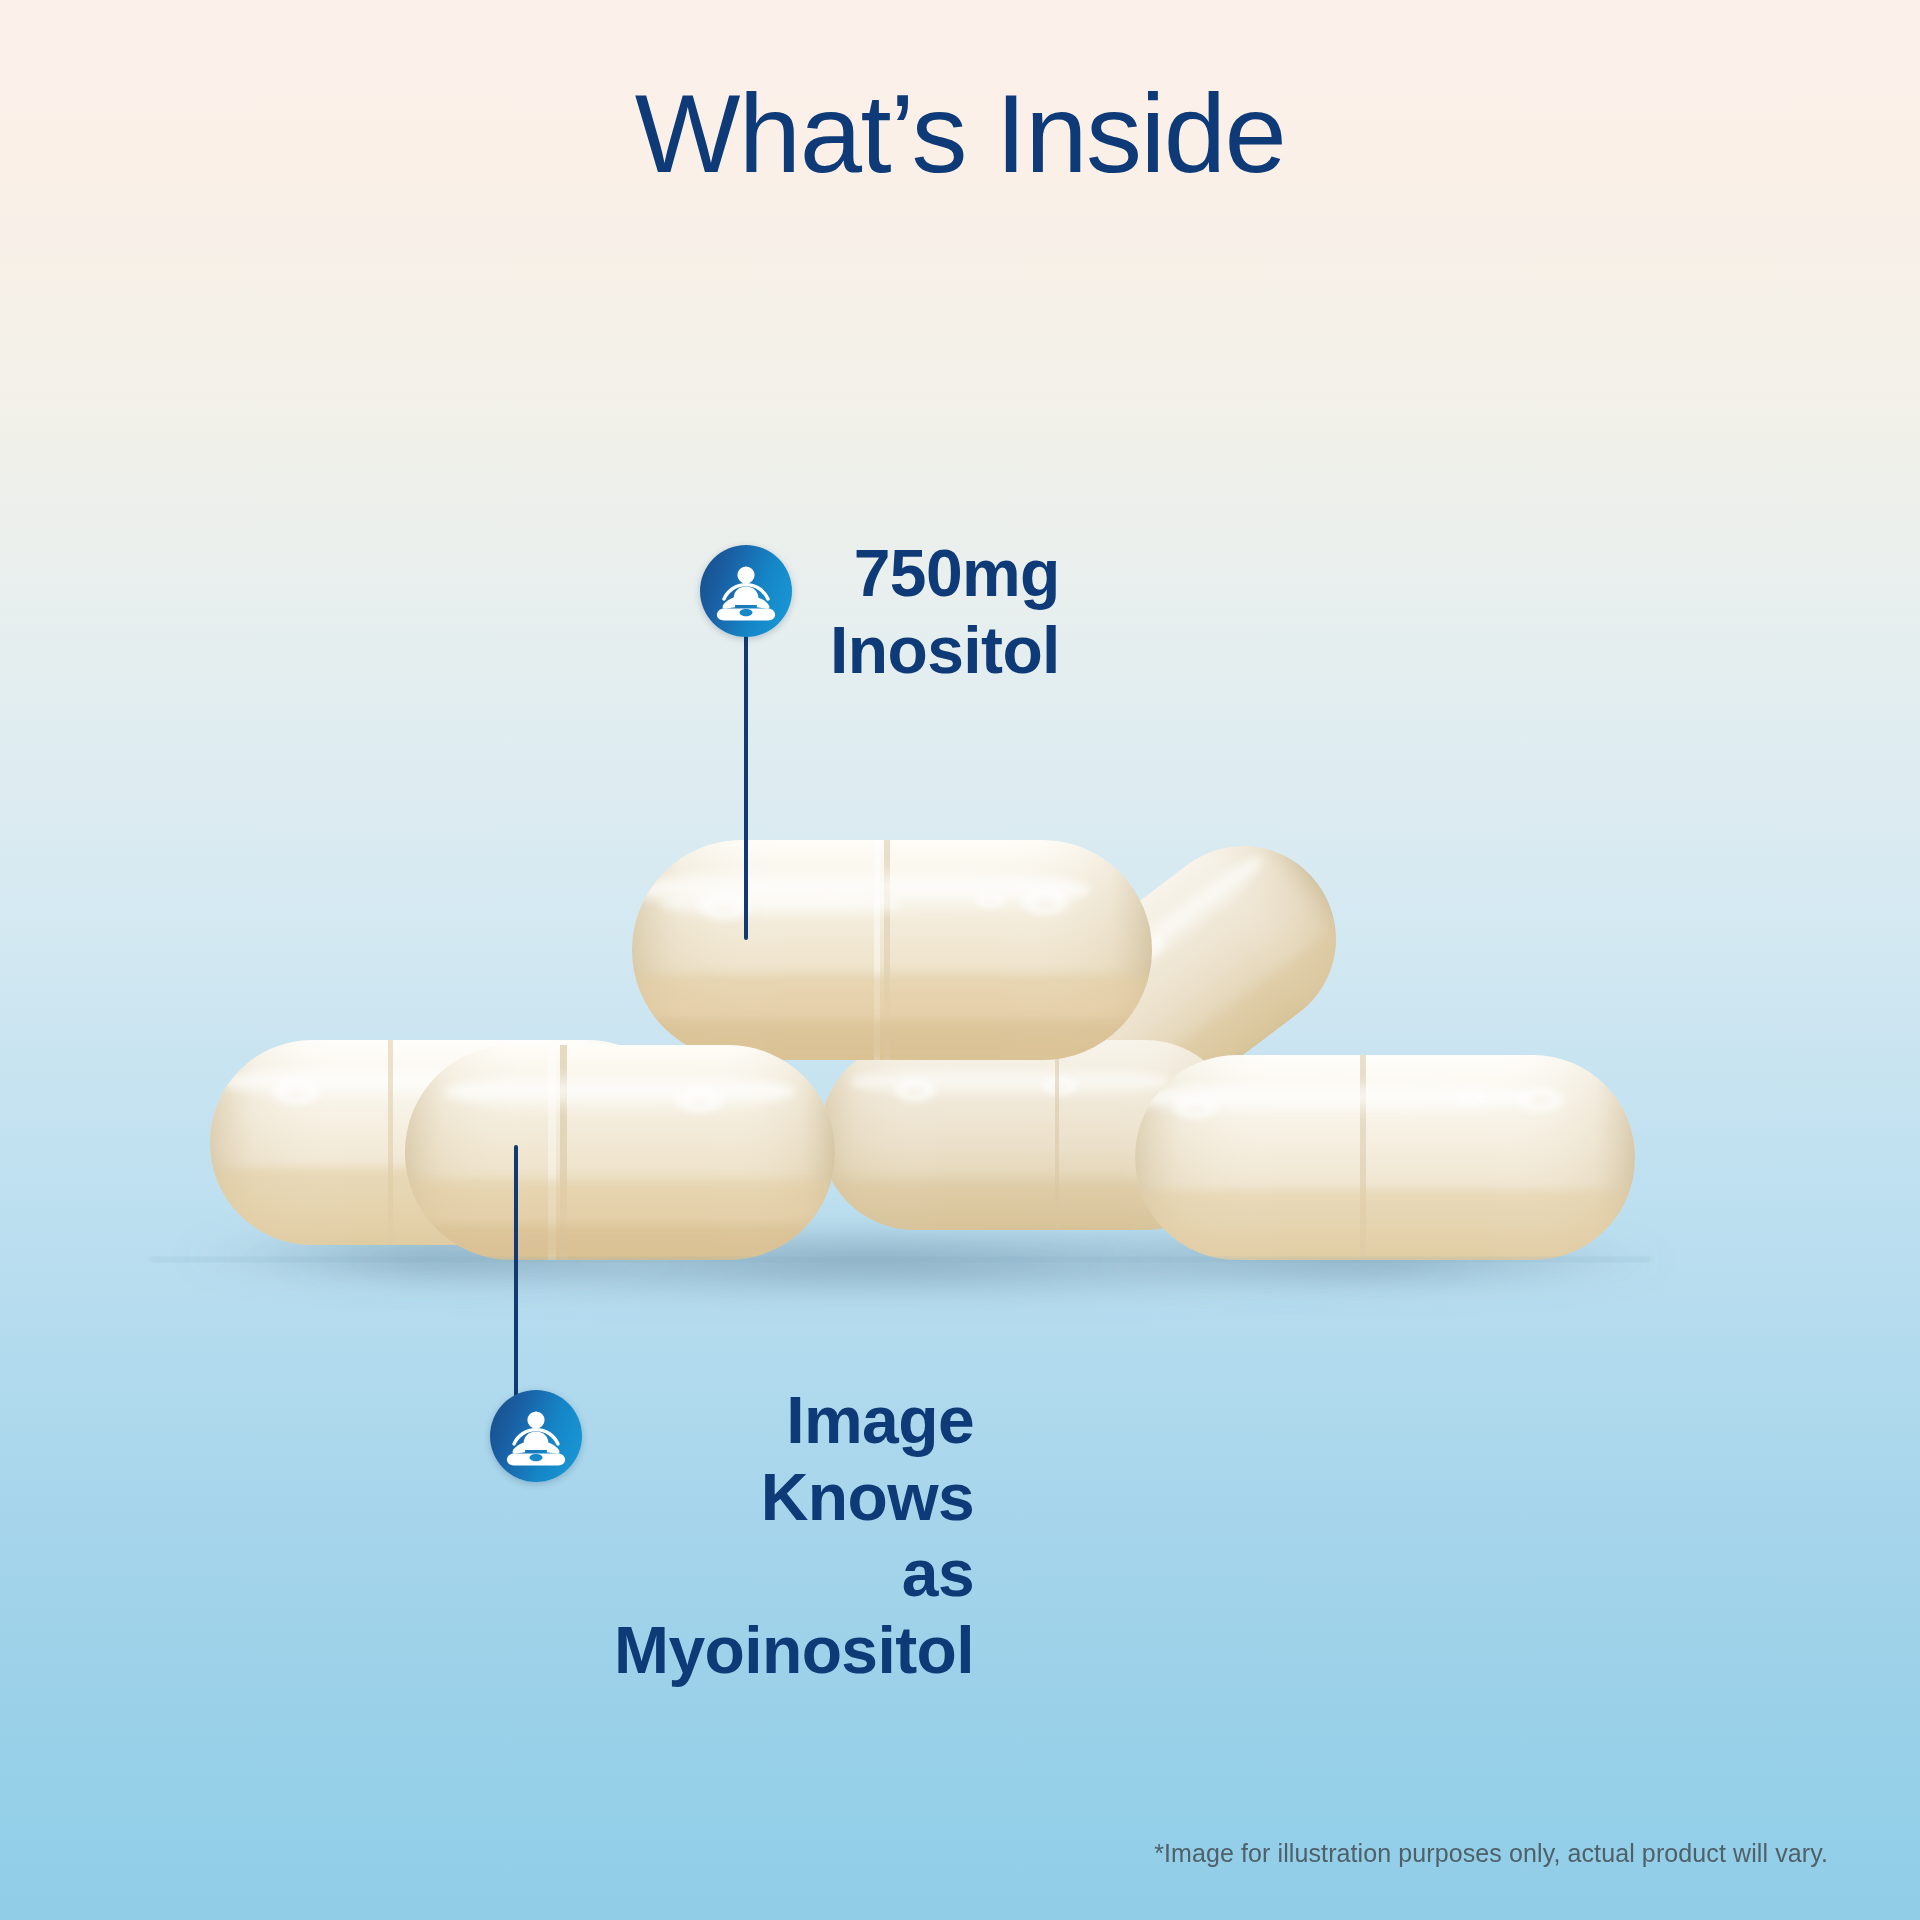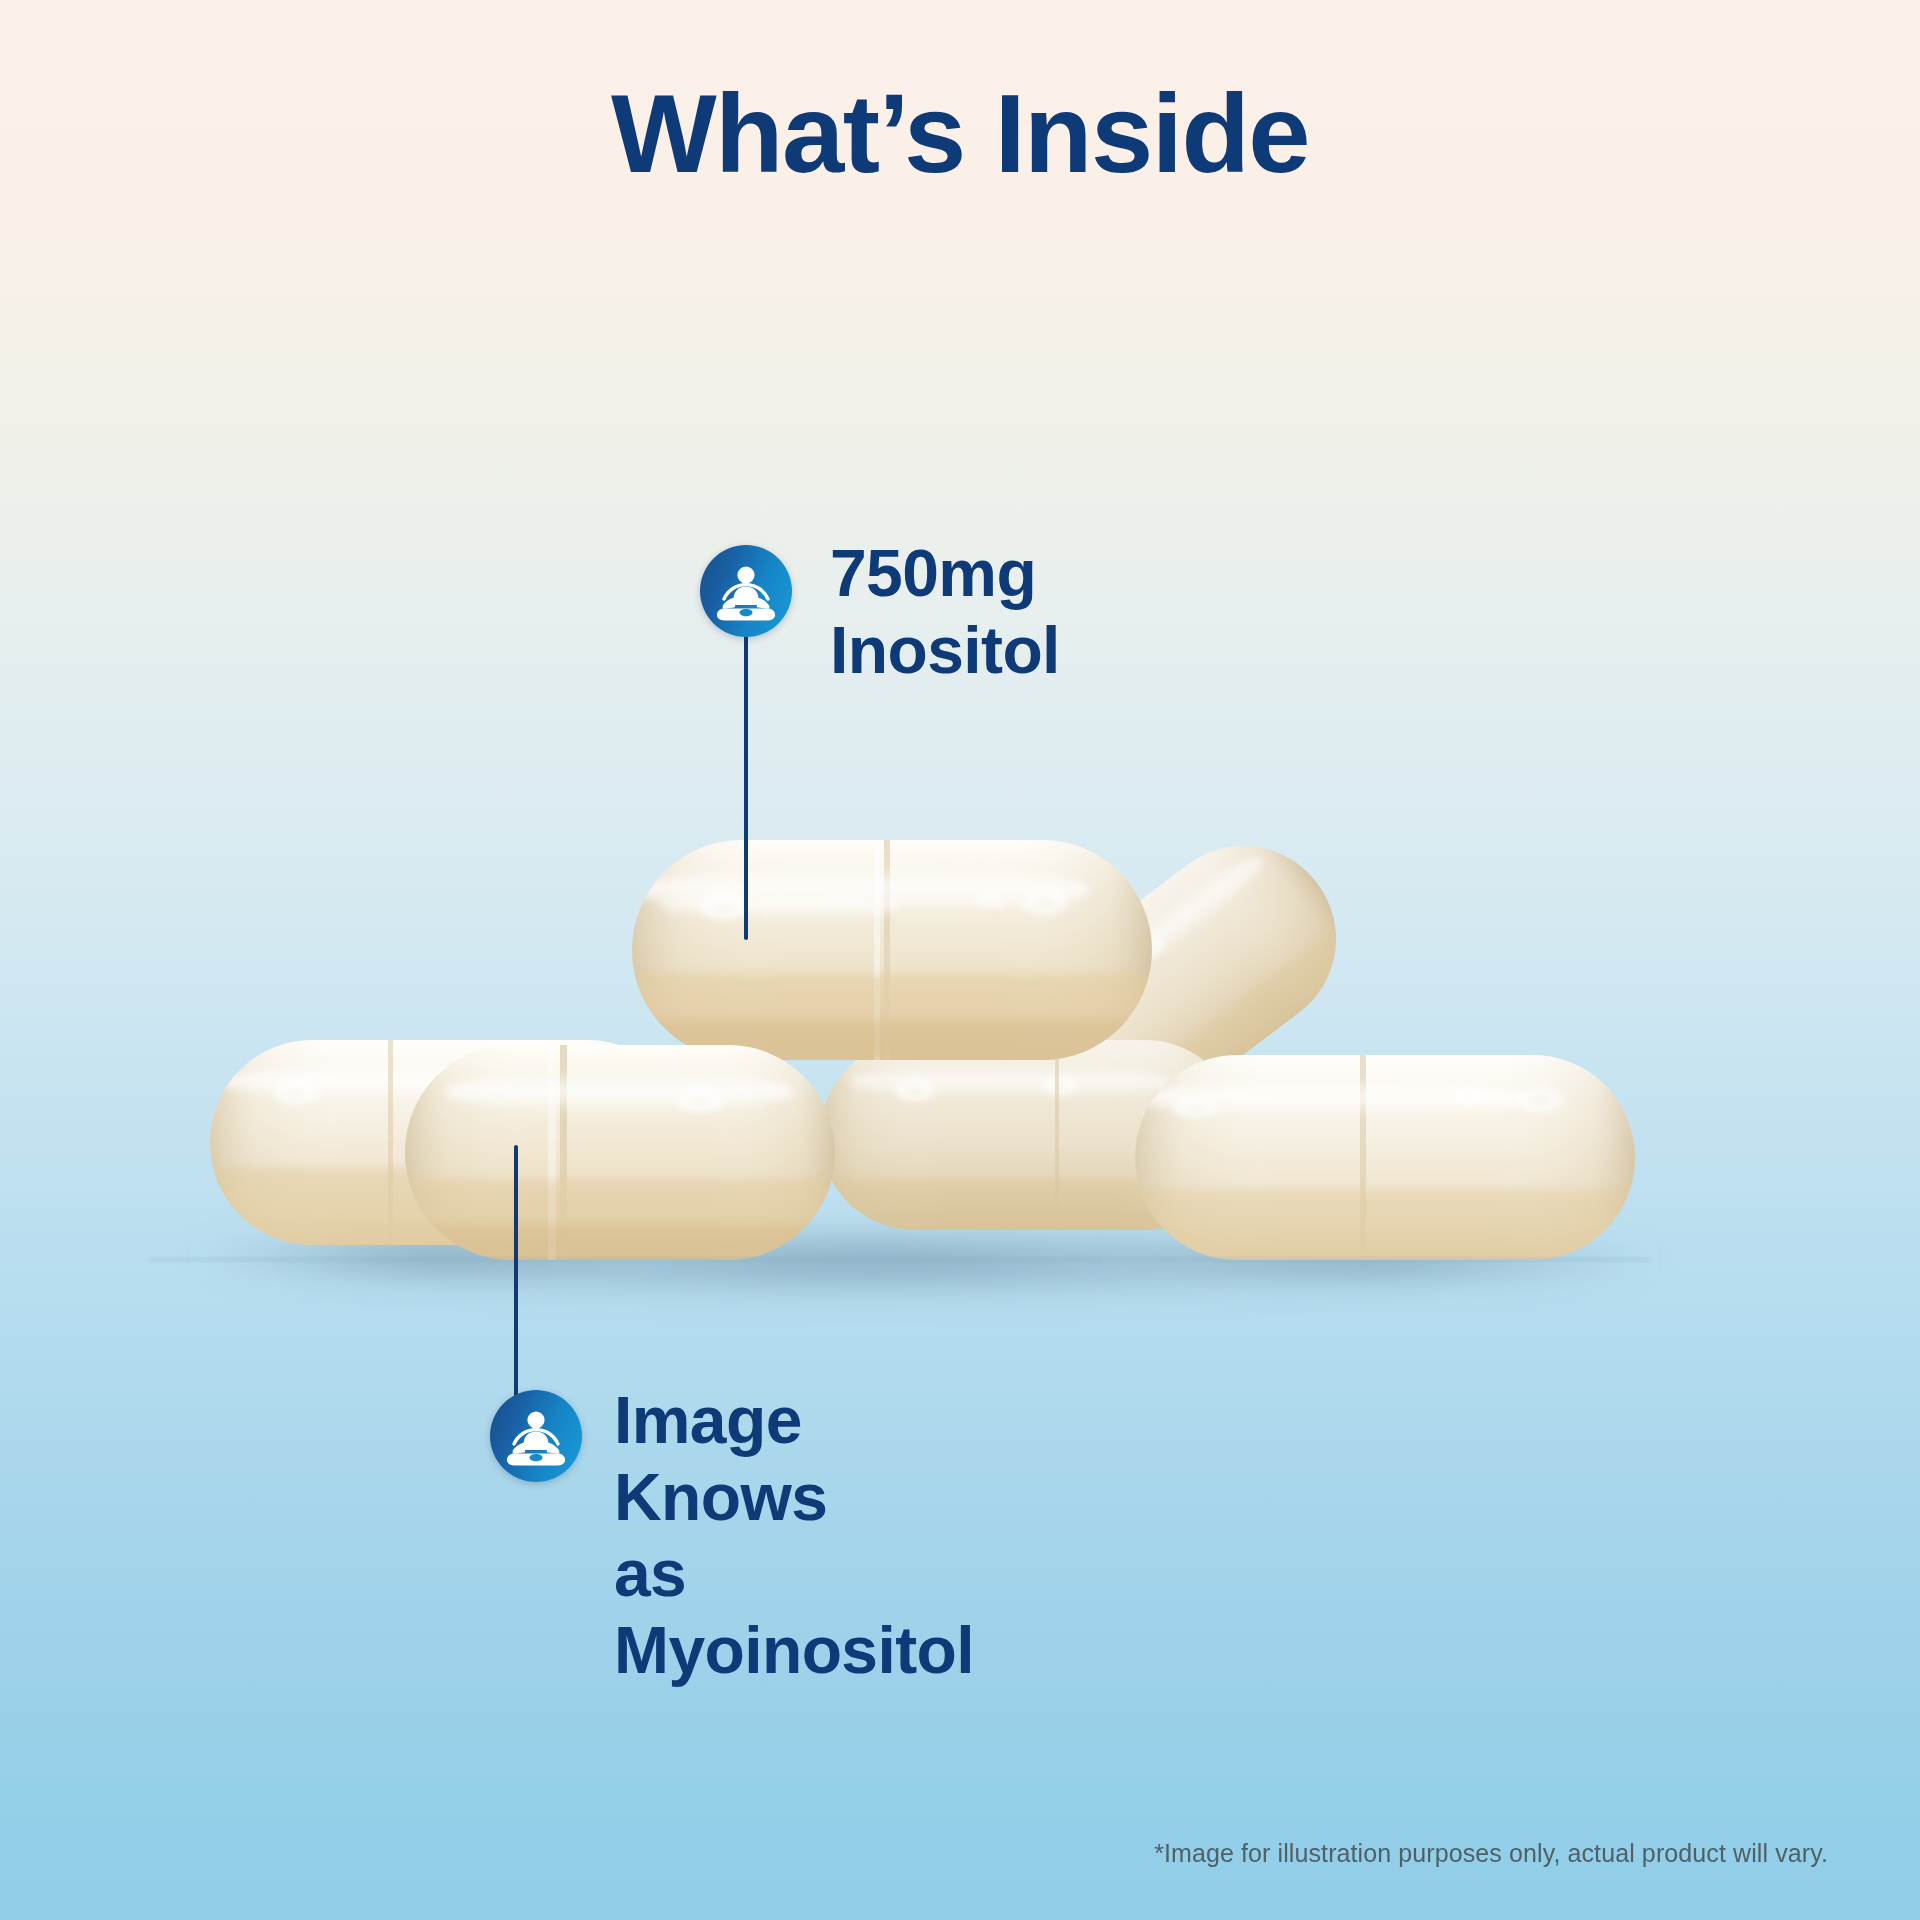--- a/index.html
+++ b/index.html
@@ -39,21 +39,21 @@
 
   
   .page-title {
     position: absolute;
     top: 78px;
     left: 0;
     width: 1920px;
     text-align: center;
     font-size: 112px;
     line-height: 1.0;
-    font-weight: 700;
+    font-weight: 400;
     letter-spacing: -1.5px;
     color: #0E3A77;
     white-space: nowrap;
   }
 
   
   #capsule-pile {
     position: absolute;
     left: 0;
     top: 0;
@@ -88,20 +88,21 @@
     border-radius: 2px;
   }
   .callout-text {
     position: absolute;
     color: #0E3A77;
     font-weight: 700;
     font-size: 66px;
     line-height: 1.16;
     letter-spacing: -0.6px;
     white-space: pre-line;
+    text-align: right;
   }
 
   
   .footnote {
     position: absolute;
     right: 92px;
     bottom: 52px;
     font-size: 25px;
     font-weight: 400;
     color: #4F6069;

